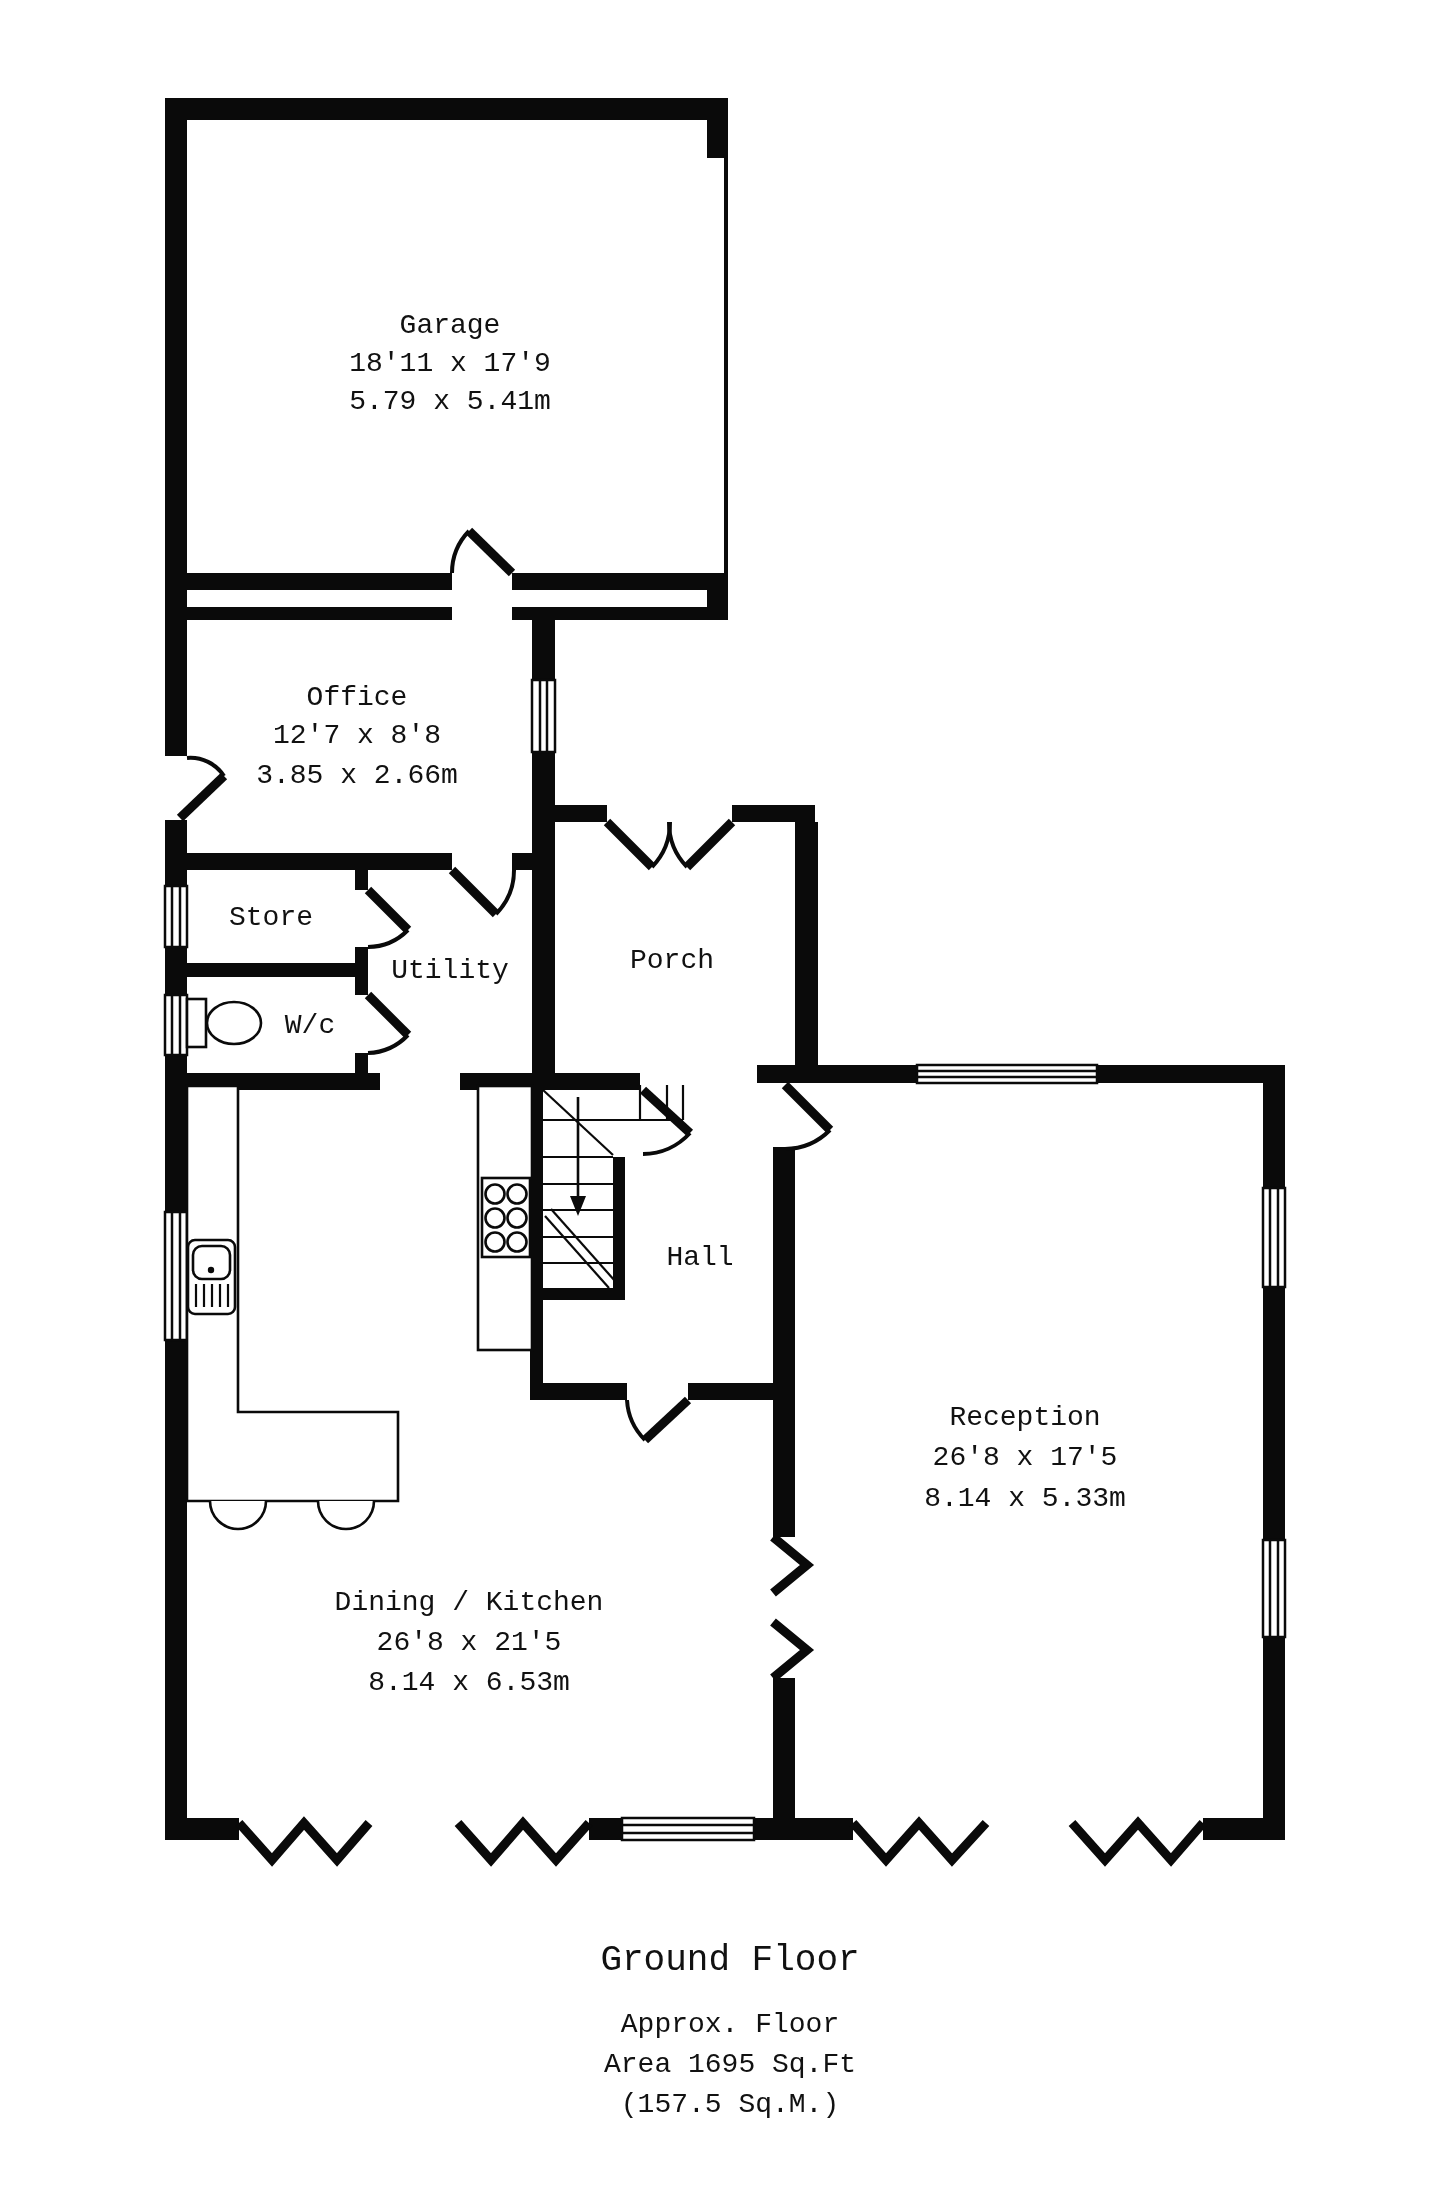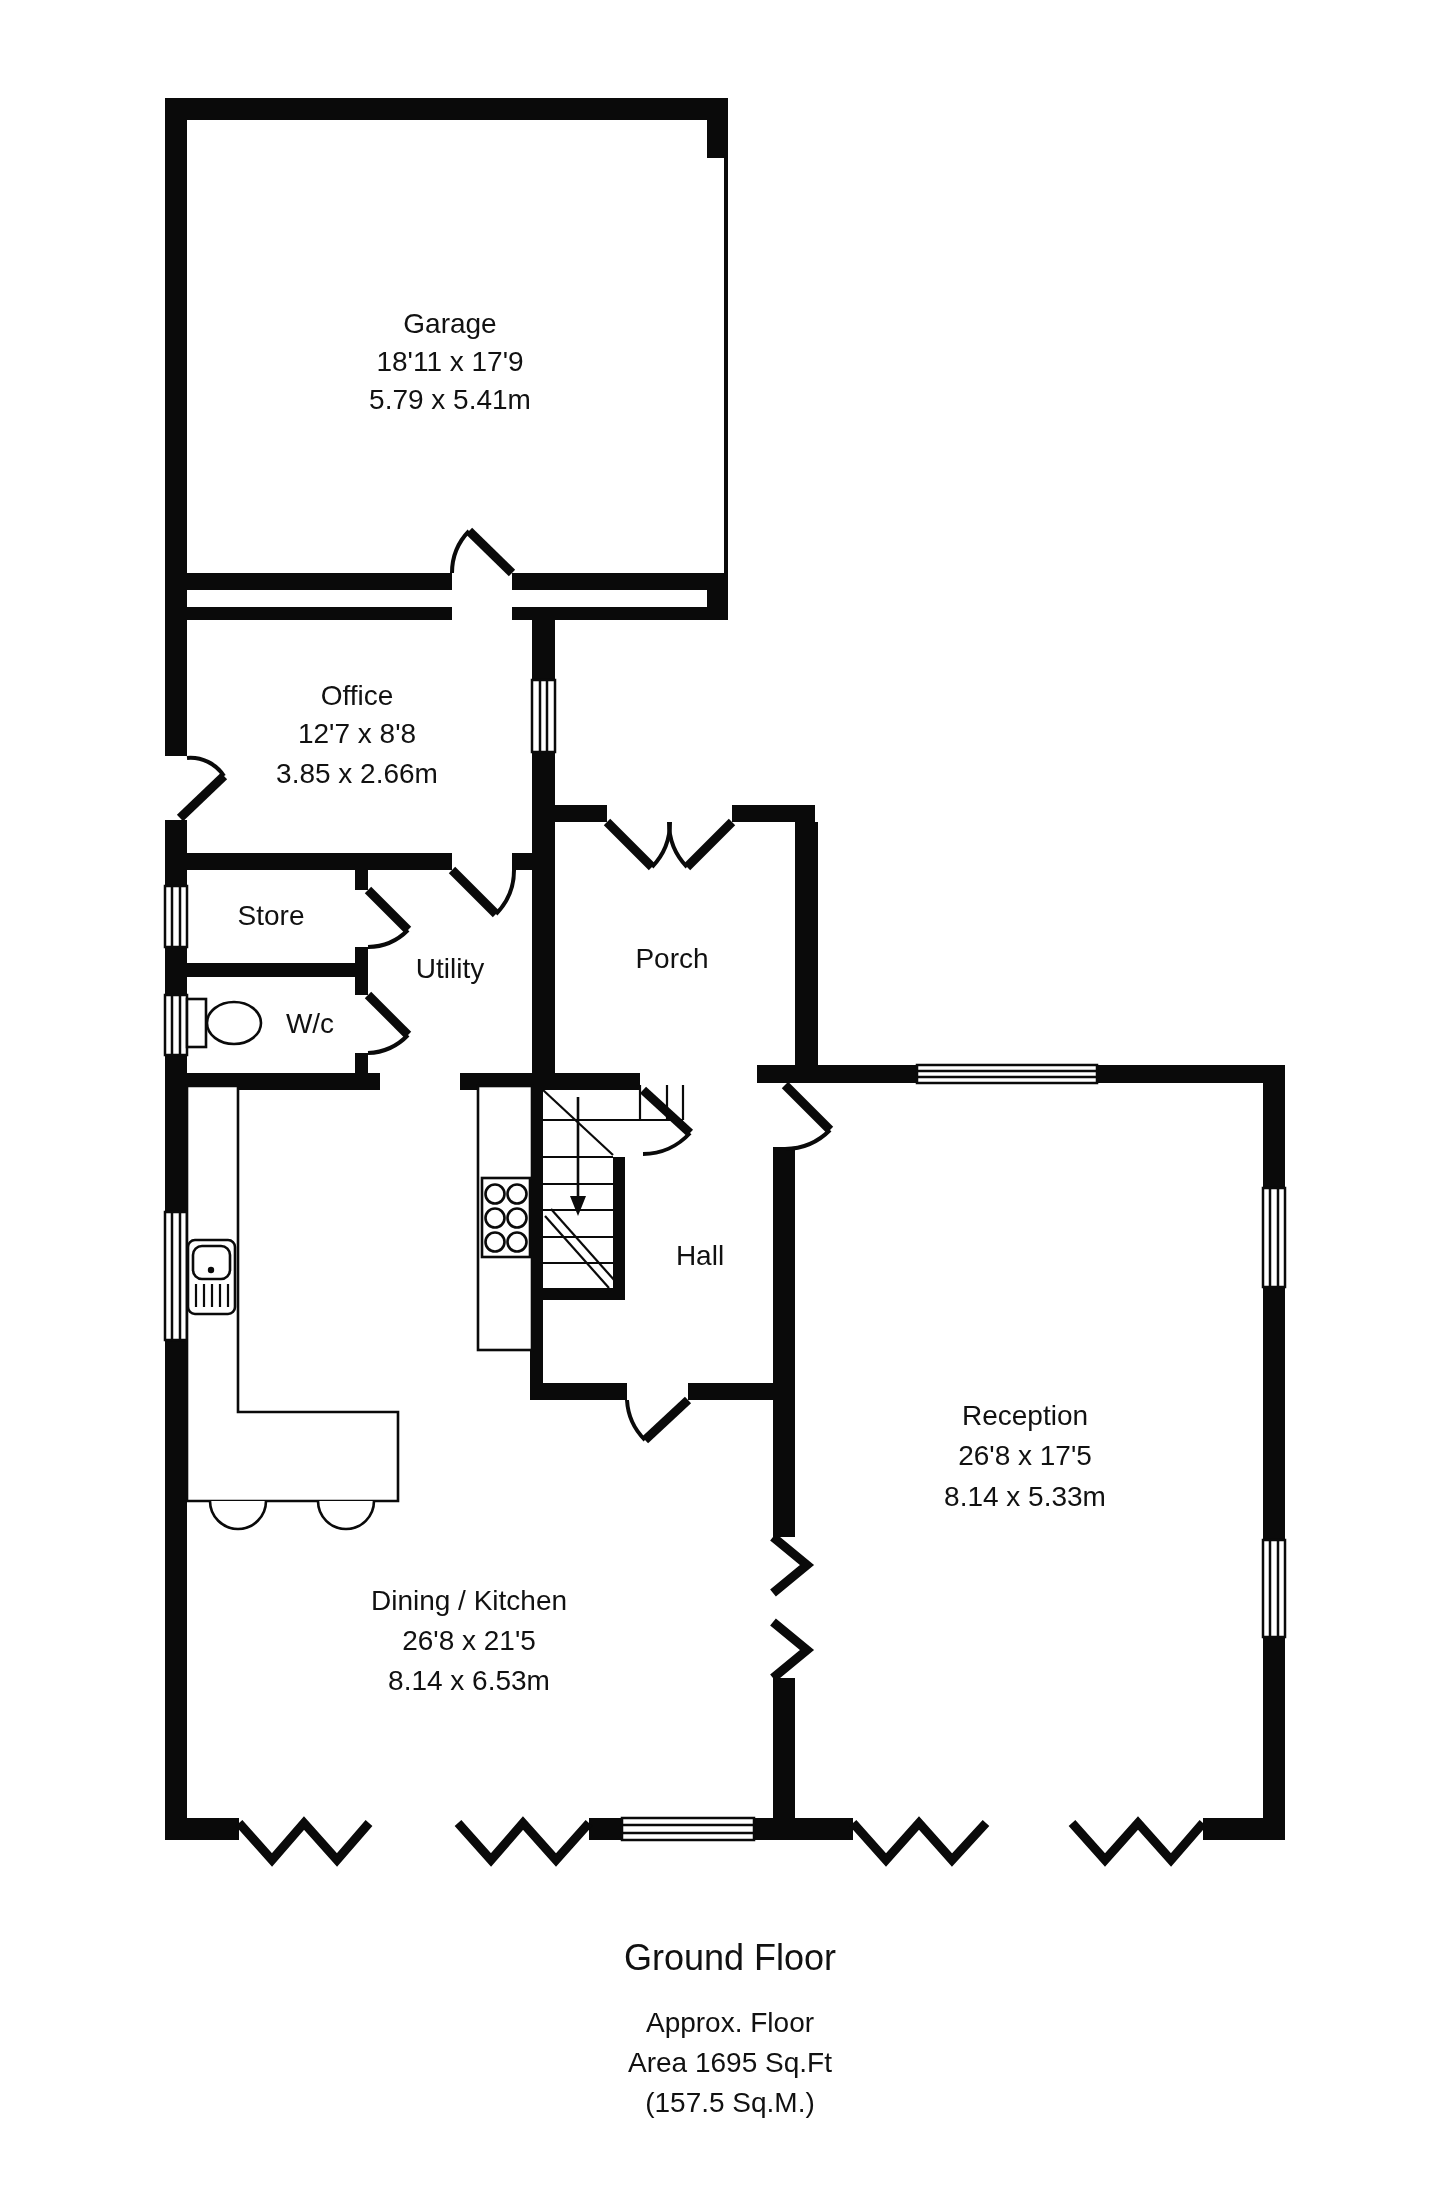--- a/index.html
+++ b/index.html
@@ -7,20 +7,21 @@
     padding: 0;
     background: #ffffff;
     font-family: "Liberation Sans", sans-serif;
   }
   .plan-wrap {
     position: relative;
     width: 1438px;
     height: 2198px;
     background: #ffffff;
     overflow: hidden;
+    font-family: Liberation Mono, monospace;
   }
   svg { display: block; }
   .wall { fill: #0a0a0a; }
   .win  { fill: #ffffff; stroke: #0a0a0a; stroke-width: 2.5; }
   .winline { stroke: #0a0a0a; stroke-width: 2.5; }
   .leaf { stroke: #0a0a0a; stroke-width: 9; fill: none; stroke-linecap: butt; }
   .arc  { stroke: #0a0a0a; stroke-width: 4; fill: none; }
   .zig  { stroke: #0a0a0a; stroke-width: 9; fill: none; stroke-linejoin: miter; }
   .fix  { stroke: #0a0a0a; stroke-width: 2.6; fill: #ffffff; }
   .thin { stroke: #0a0a0a; stroke-width: 2.2; fill: none; }

